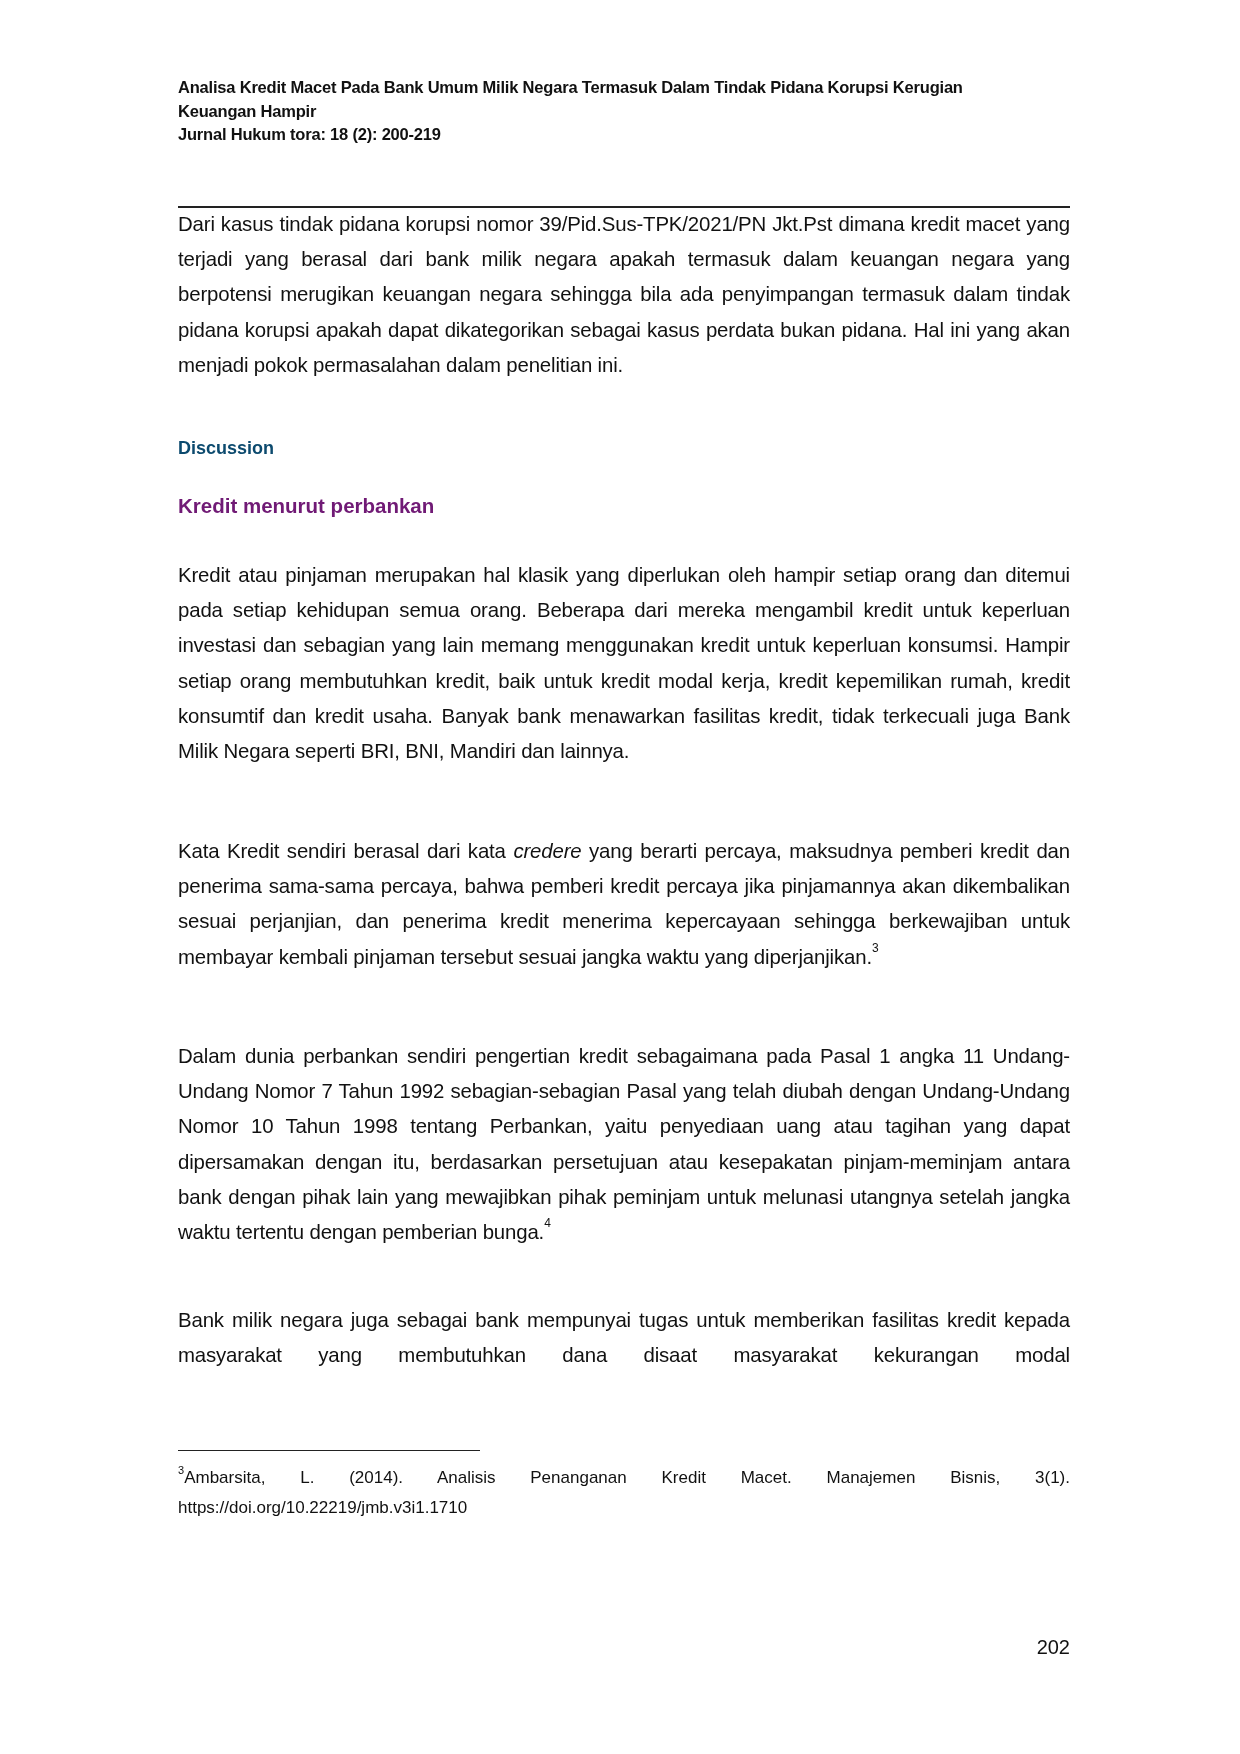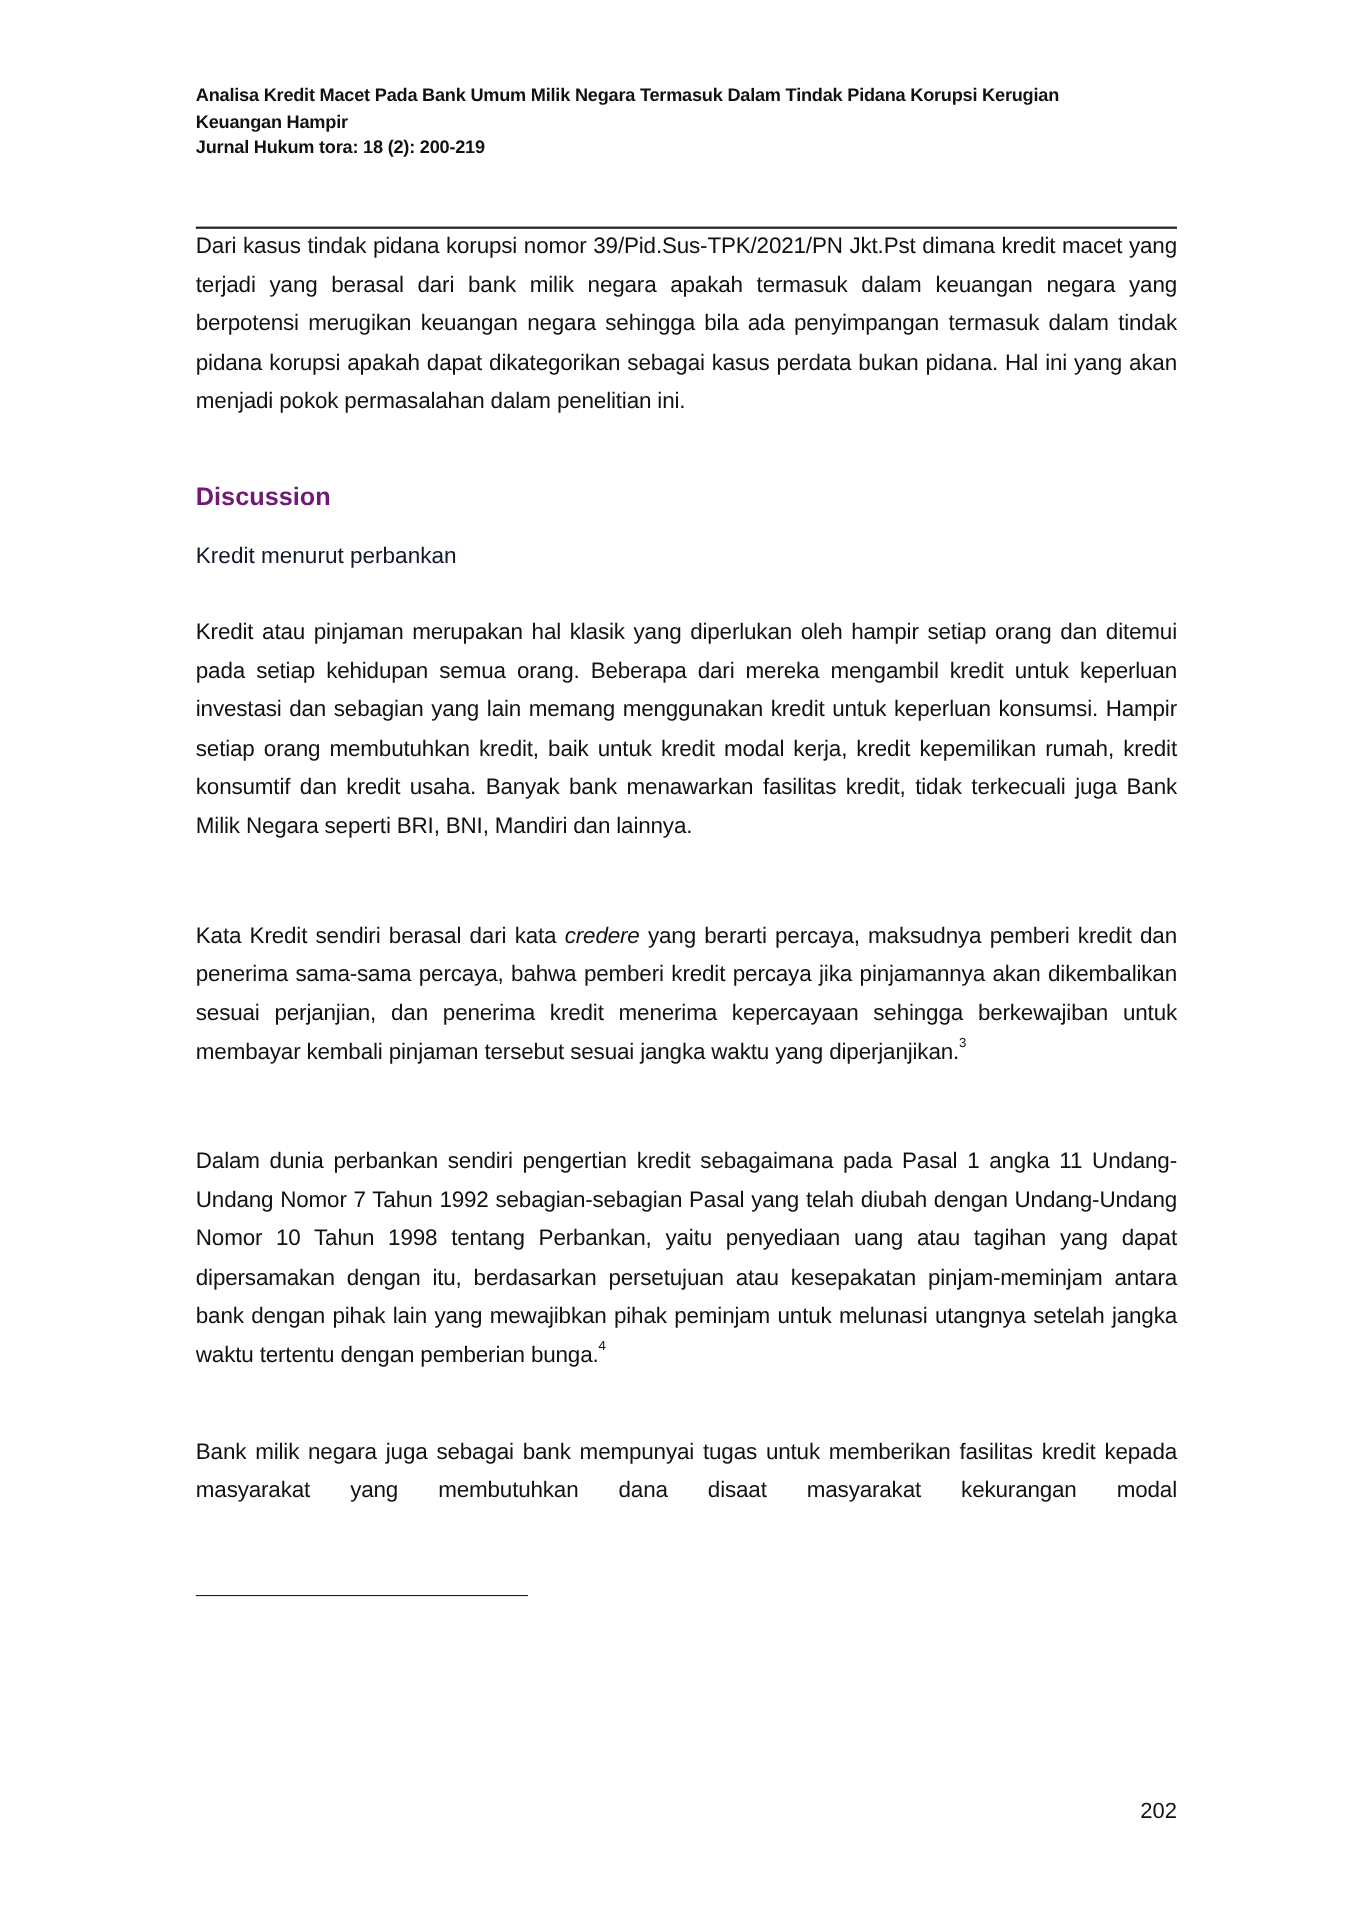--- a/index.html
+++ b/index.html
@@ -52,29 +52,30 @@
     .body-text sup {
       font-size: 12px;
       vertical-align: top;
       line-height: 1;
       position: relative;
       top: 2px;
     }
     .heading-bold {
       position: absolute;
       left: 0;
-      font-size: 23px;
+      font-size: 18px;
       font-weight: bold;
-      color: #701a75;
+      color: #0c4a6e;
     }
     .heading-sub {
       position: absolute;
       left: 0;
       font-size: 20.5px;
-      color: #0f172a;
+      color: #701a75;
+      font-weight: bold;
     }
     .footnote-rule {
       position: absolute;
       top: 1450px;
       left: 0;
       width: 302px;
       border-top: 1.5px solid #222;
     }
     .footnotes {
       position: absolute;
@@ -126,16 +127,17 @@
 
   <p class="body-text" style="top:834px;margin:0;"><span>Kata Kredit sendiri berasal dari kata </span><em>credere</em><span> yang berarti percaya, maksudnya pemberi kredit dan penerima sama-sama percaya, bahwa pemberi kredit percaya jika pinjamannya akan dikembalikan sesuai perjanjian, dan penerima kredit menerima kepercayaan sehingga berkewajiban untuk membayar kembali pinjaman tersebut sesuai jangka waktu yang diperjanjikan.</span><sup>3</sup></p>
 
   <p class="body-text" style="top:1039px;margin:0;"><span>Dalam dunia perbankan sendiri pengertian kredit sebagaimana pada Pasal 1 angka 11 Undang-Undang Nomor 7 Tahun 1992 sebagian-sebagian Pasal yang telah diubah dengan Undang-Undang Nomor 10 Tahun 1998 tentang Perbankan, yaitu penyediaan uang atau tagihan yang dapat dipersamakan dengan itu, berdasarkan persetujuan atau kesepakatan pinjam-meminjam antara bank dengan pihak lain yang mewajibkan pihak peminjam untuk melunasi utangnya setelah jangka waktu tertentu dengan pemberian bunga.</span><sup>4</sup></p>
 
   <p class="body-text" style="top:1303px;margin:0;text-align-last:justify;">Bank milik negara juga sebagai bank mempunyai tugas untuk memberikan fasilitas kredit kepada masyarakat yang membutuhkan dana disaat masyarakat kekurangan modal</p>
 
   <div class="footnote-rule"></div>
 
   <div class="footnotes">
+    <p class="footnote"><sup>3</sup><span>Ambarsita, L. (2014). Analisis Penanganan Kredit Macet. Manajemen Bisnis, 3(1). https://doi.org/10.22219/jmb.v3i1.1710</span></p>
   </div>
 
   <div class="page-number">202</div>
 </div>
 
 </body></html>

